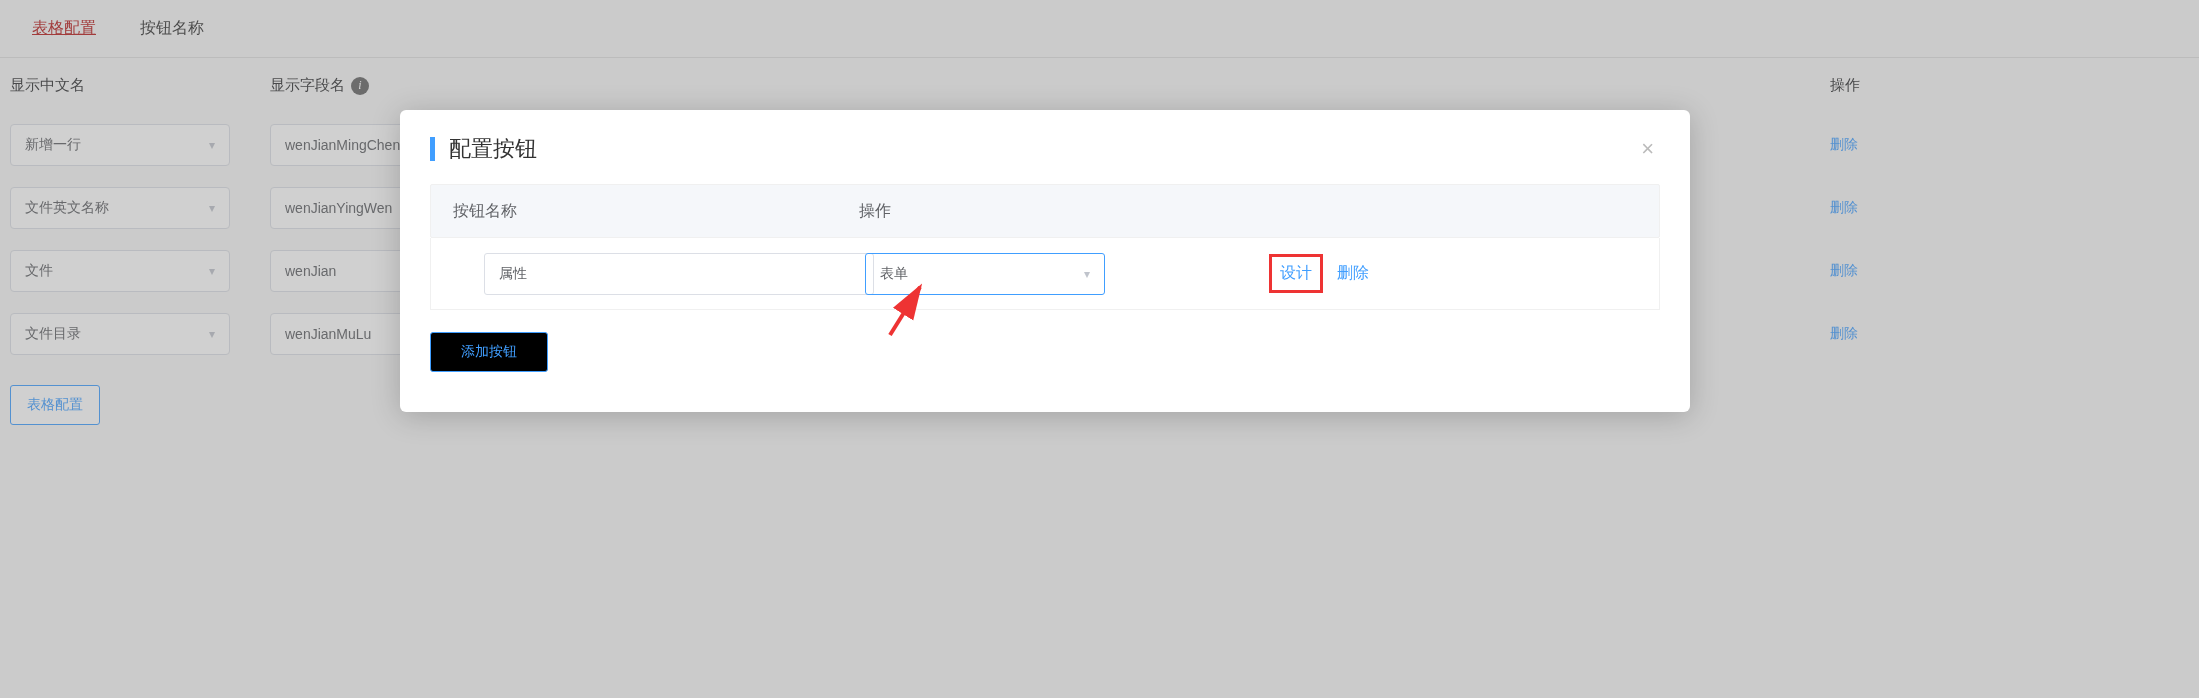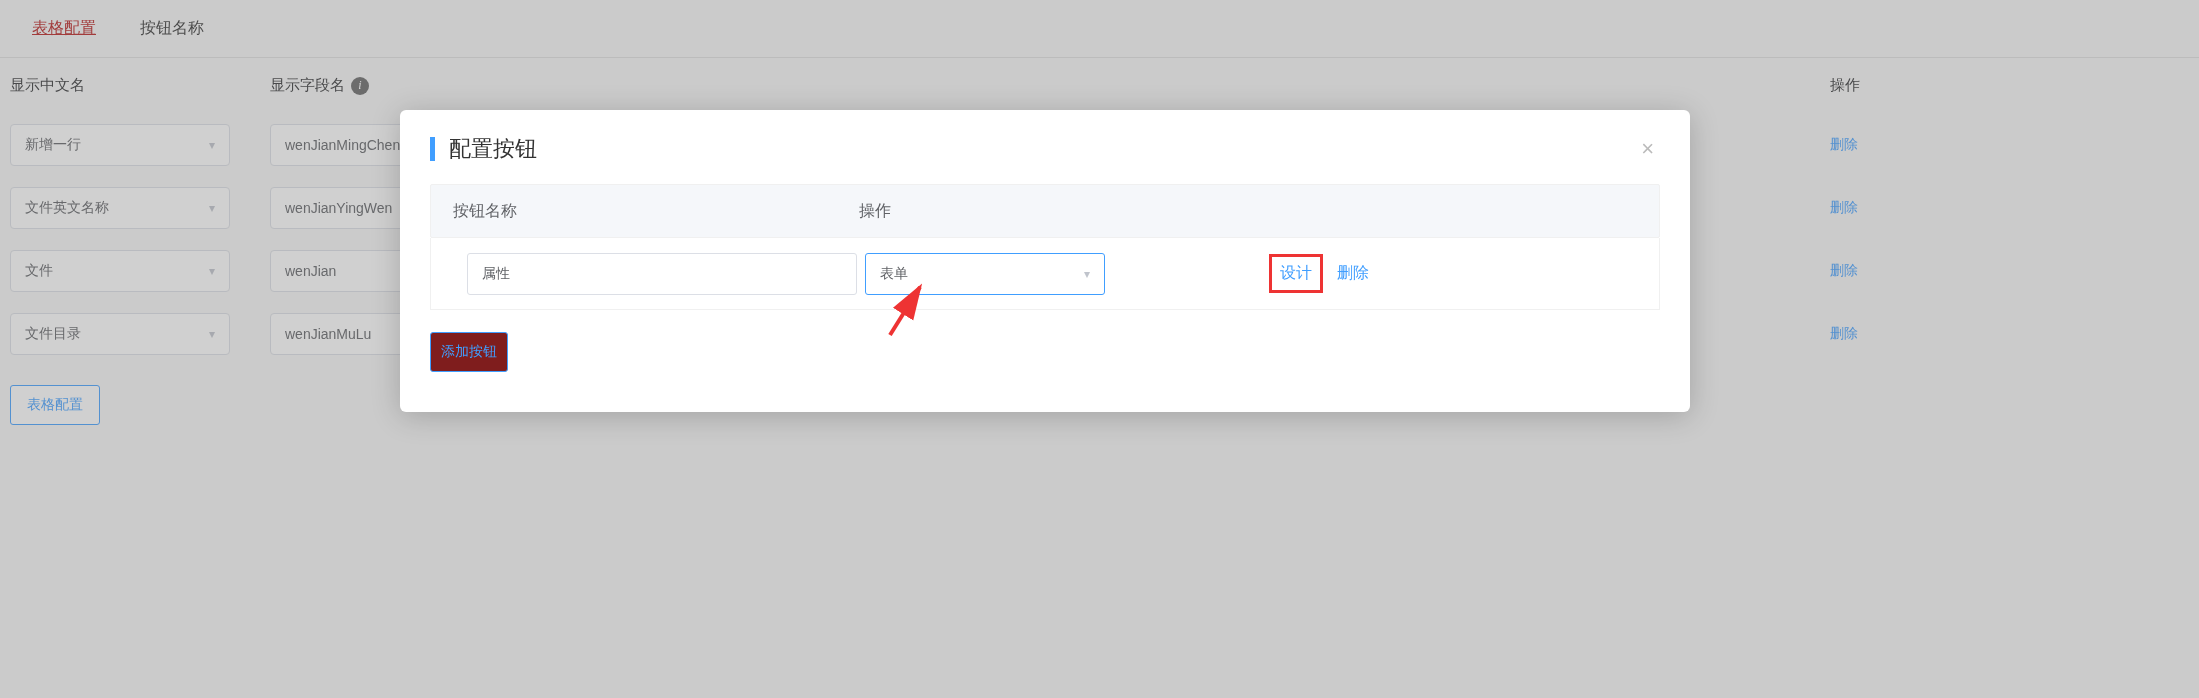--- a/index.html
+++ b/index.html
@@ -51,27 +51,27 @@
   .modal-accent { width:5px; height:24px; background:#409EFF; margin-right:14px; }
   .modal-title { font-size:22px; color:#333; font-weight:500; flex:1; }
   .modal-close { color:#bbb; font-size:22px; cursor:pointer; padding:4px 6px; }
   .modal-body { }
   .m-grid-head { display:flex; background:#f5f7fa; border-radius:2px; border:1px solid #f0f0f0; height:54px; align-items:center; }
   .m-col-name { width:410px; padding-left:22px; }
   .m-col-type { width:410px; padding-left:18px; }
   .m-col-action { flex:1; padding-left:18px; }
   .m-grid-head .mh { color:#606266; font-size:16px; }
   .m-row { display:flex; align-items:center; border:1px solid #f0f0f0; border-top:none; height:72px; }
-  .m-input { width:390px; height:42px; border:1px solid #dcdfe6; border-radius:3px; padding:0 14px; color:#606266; display:flex; align-items:center; margin-left:14px; }
+  .m-input { width:390px; height:42px; border:1px solid #dcdfe6; border-radius:3px; padding:0 14px; color:#606266; display:flex; align-items:center; margin-left:31px; }
   .m-select { width:240px; height:42px; border:1px solid #409EFF; border-radius:3px; padding:0 14px; color:#606266; display:flex; align-items:center; justify-content:space-between; margin-left:6px; cursor:pointer;text-align:center; }
   .m-select .chev { color:#c0c4cc; font-size:12px; }
   .m-actions { display:flex; gap:14px; align-items:center; padding-left:18px; }
   .m-link { color:#409EFF; font-size:16px; cursor:pointer; }
   .red-box { border:3px solid #e33; padding:6px 8px; }
-  .modal-add-btn { margin-top:22px; display:inline-block; padding:10px 10px; border:1px solid #409EFF; color:#409EFF; border-radius:3px; background:#7f1d1d; cursor:pointer; font-size:14px; }
+  .modal-add-btn { margin-top:22px; display:inline-block; padding:10px 30px; border:1px solid #409EFF; color:#409EFF; border-radius:3px; background:#000000; cursor:pointer; font-size:14px; }
 
   
   .anno-arrow { position:absolute; left:880px; top:275px; pointer-events:none; }
 
   
   .wm { position:absolute; color:#bbb; opacity:.18; transform:rotate(-18deg); font-size:18px; pointer-events:none; }
 </style>
 </head>
 <body>
 

